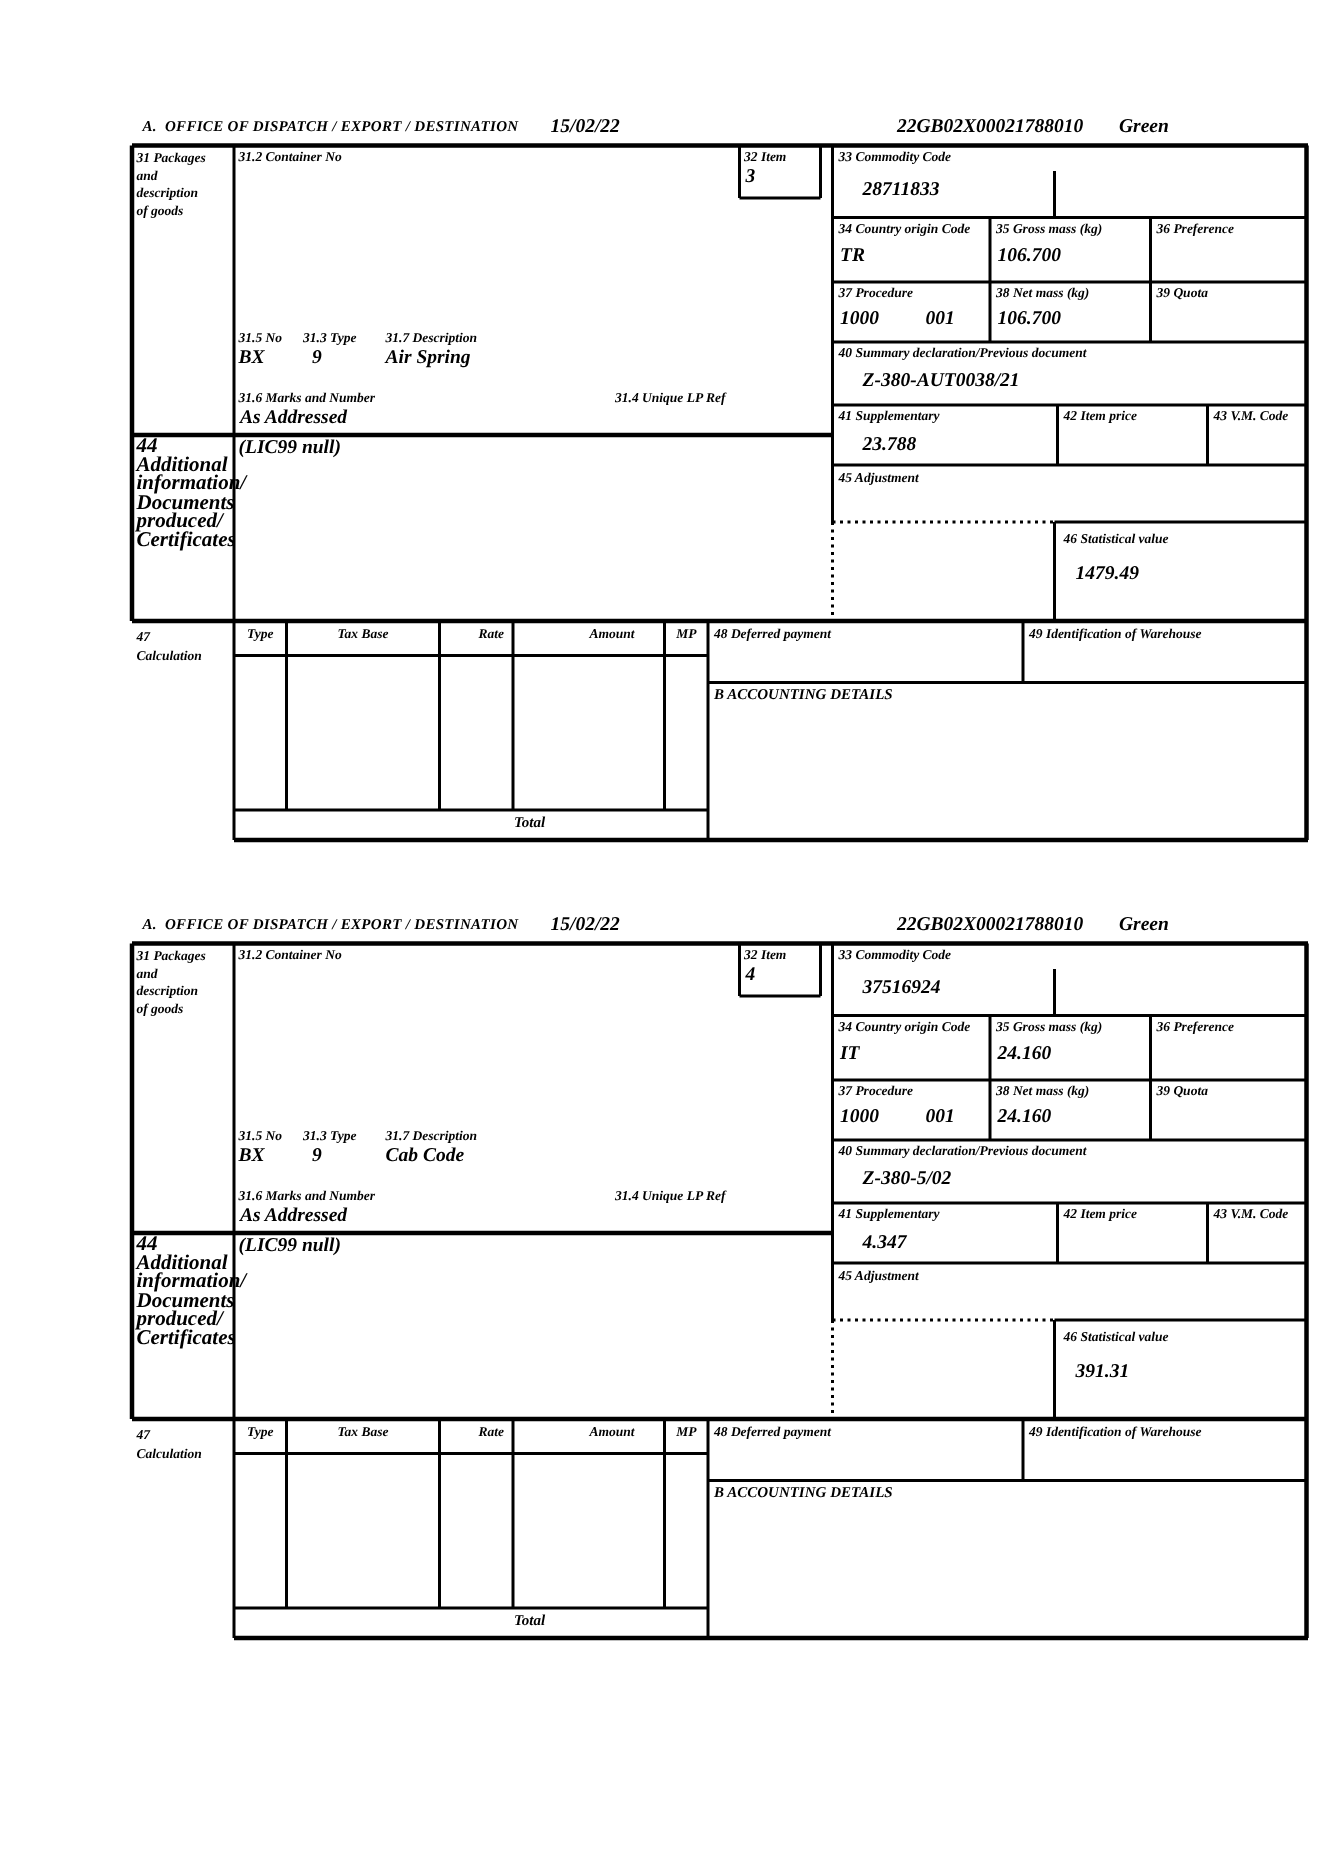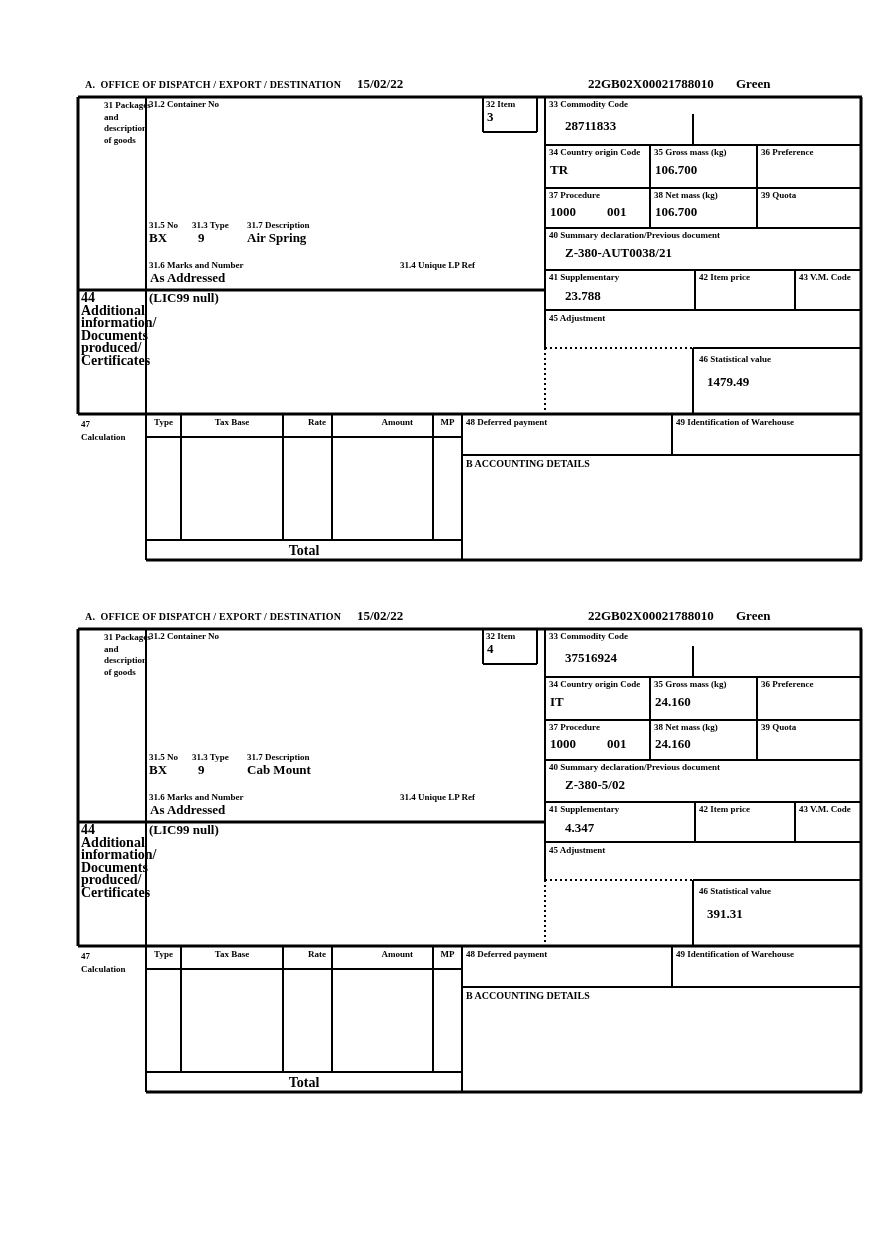--- a/index.html
+++ b/index.html
@@ -1,37 +1,37 @@
 <!DOCTYPE html>
 <html><head>
 <meta charset="utf-8">
 <style>
   html,body{margin:0;padding:0;}
   body{
     width:882px;height:1250px;background:#ffffff;position:relative;
     font-family:"Liberation Serif", serif;font-weight:bold;color:#000;
   }
   #doc{position:absolute;top:0;left:0;width:882px;height:1250px;}
-  .block{position:absolute;left:0;width:733px;height:566px;}
+  .block{position:absolute;left:10px;width:733px;height:566px;font-style:italic;}
   .grid{position:absolute;top:0;left:0;}
   .t{position:absolute;white-space:pre;line-height:1.05;}
   .lbl{font-size:9px;}
   .val{font-size:13px;}
   .office{font-size:10px;letter-spacing:.2px;}
   .hdrval{font-size:13px;}
   .stack{display:flex;flex-direction:column;}
   .stack span{display:block;}
-  .b31{line-height:11.5px;font-size:9px;padding-left:23px;}
+  .b31{line-height:11.5px;font-size:9px;}
   .b44{line-height:12.6px;font-size:14px;}
   .b47{line-height:13px;font-size:9px;}
   .th{font-size:9px;}
   .center{text-align:center;}
   .right{text-align:right;box-sizing:border-box;}
   .acct{font-size:10px;}
-  .total{font-size:14px;}
+  .total{font-size:10px;padding-left:39px;}
 </style>
 </head>
 <body>
 
 <div id="doc">
   <section class="block" style="top: 0px;">
 
     <svg class="grid" width="882" height="566" viewBox="0 0 882 566">
 
       <line x1="78" y1="97" x2="862" y2="97" stroke="#000" stroke-width="3"></line>
@@ -234,21 +234,21 @@
 
     <div class="t lbl" style="left:549px;top:314px;">45 Adjustment</div>
     <div class="t lbl" style="left:699px;top:355px;">46 Statistical value</div>
     <div class="t val" style="left:707px;top:375px;">391.31</div>
 
     <div class="t lbl" style="left:149px;top:221px;">31.5 No</div>
     <div class="t lbl" style="left:192px;top:221px;">31.3 Type</div>
     <div class="t lbl" style="left:247px;top:221px;">31.7 Description</div>
     <div class="t val" style="left:149px;top:231px;">BX</div>
     <div class="t val" style="left:198px;top:231px;">9</div>
-    <div class="t val" style="left:247px;top:231px;">Cab Mount</div>
+    <div class="t val" style="left:247px;top:231px;">Cab Code</div>
     <div class="t lbl" style="left:149px;top:261px;">31.6 Marks and Number</div>
     <div class="t lbl" style="left:400px;top:261px;">31.4 Unique LP Ref</div>
     <div class="t val" style="left:150px;top:271px;">As Addressed</div>
 
     <div class="t stack b44" style="left:81px;top:292px;">
       <span>44</span>
       <span>Additional</span>
       <span>information/</span>
       <span>Documents</span>
       <span>produced/</span>

